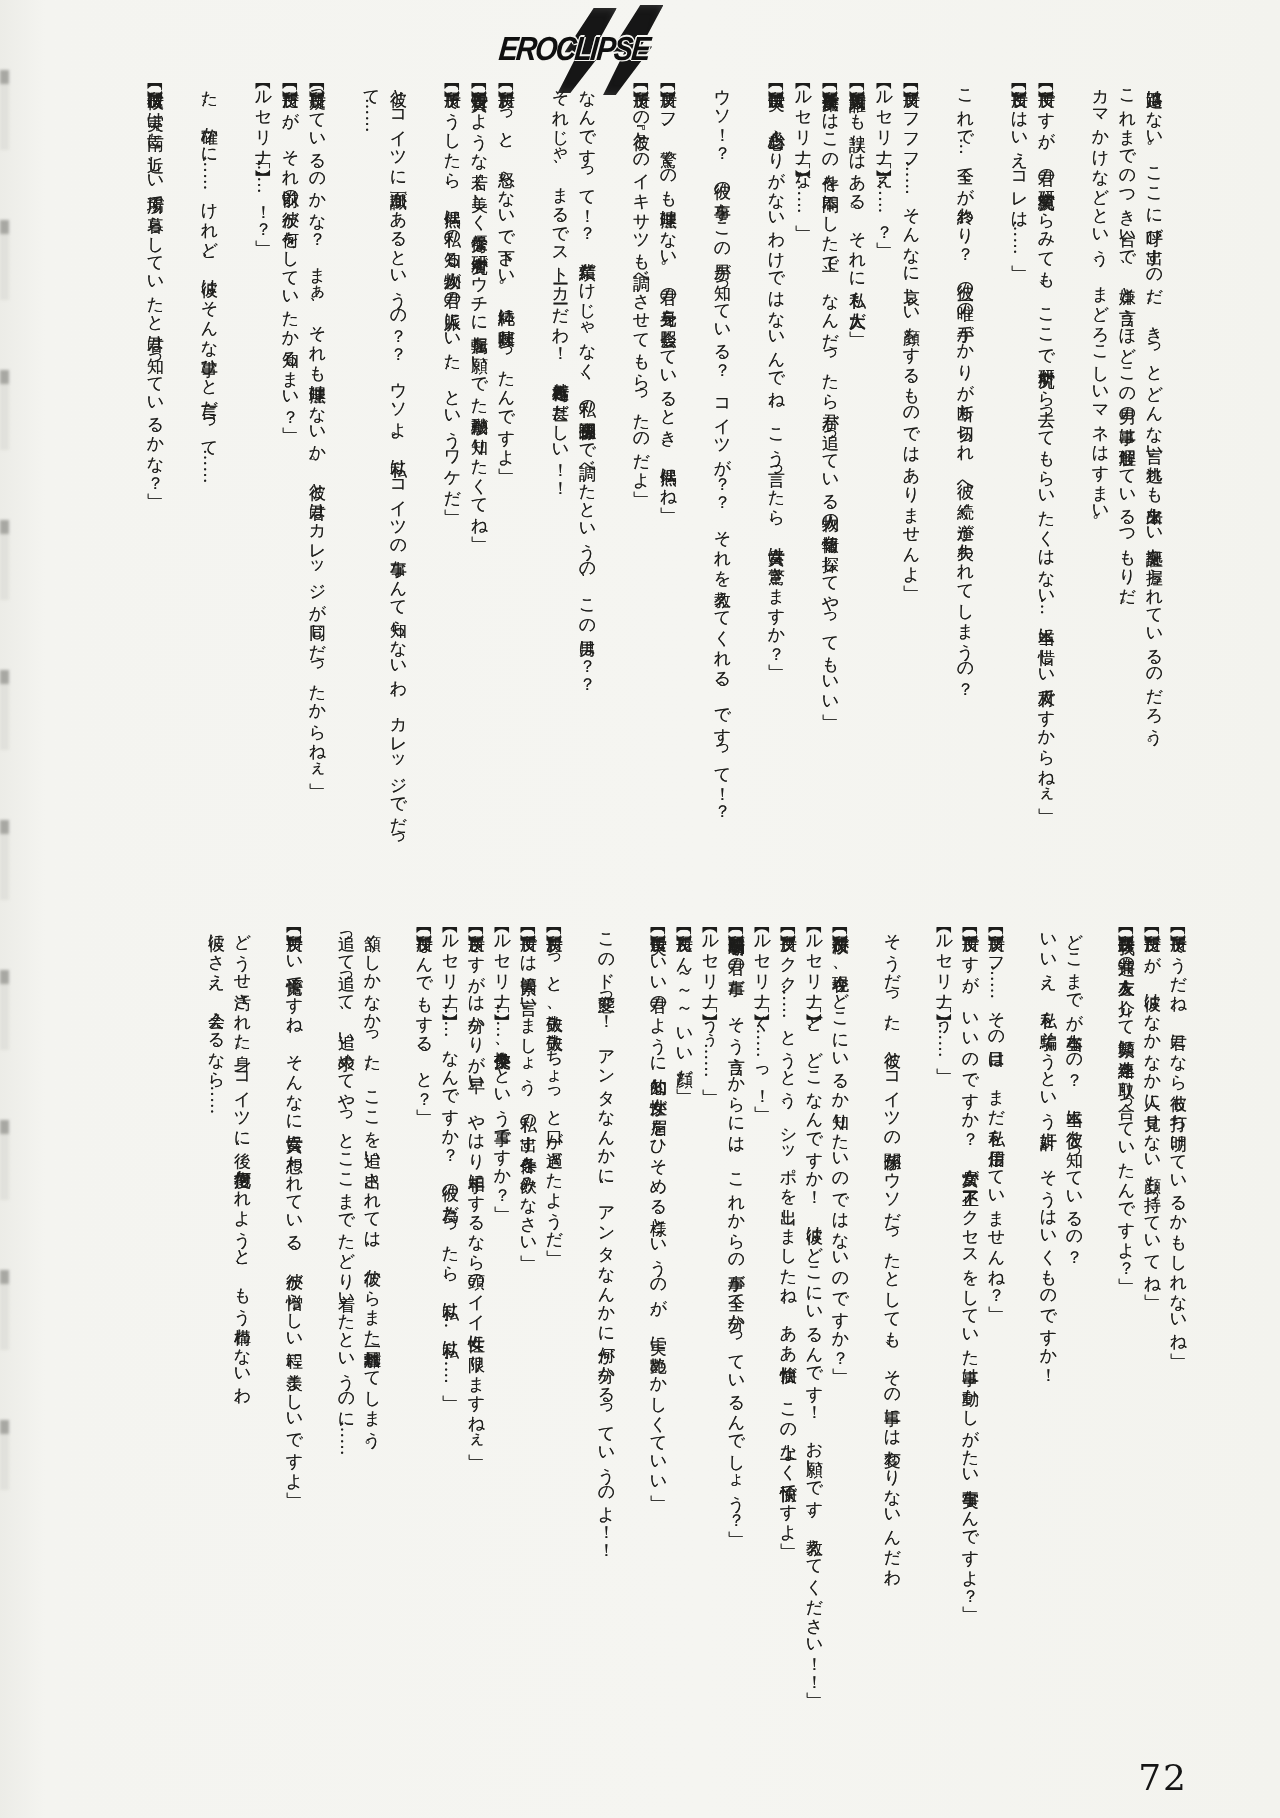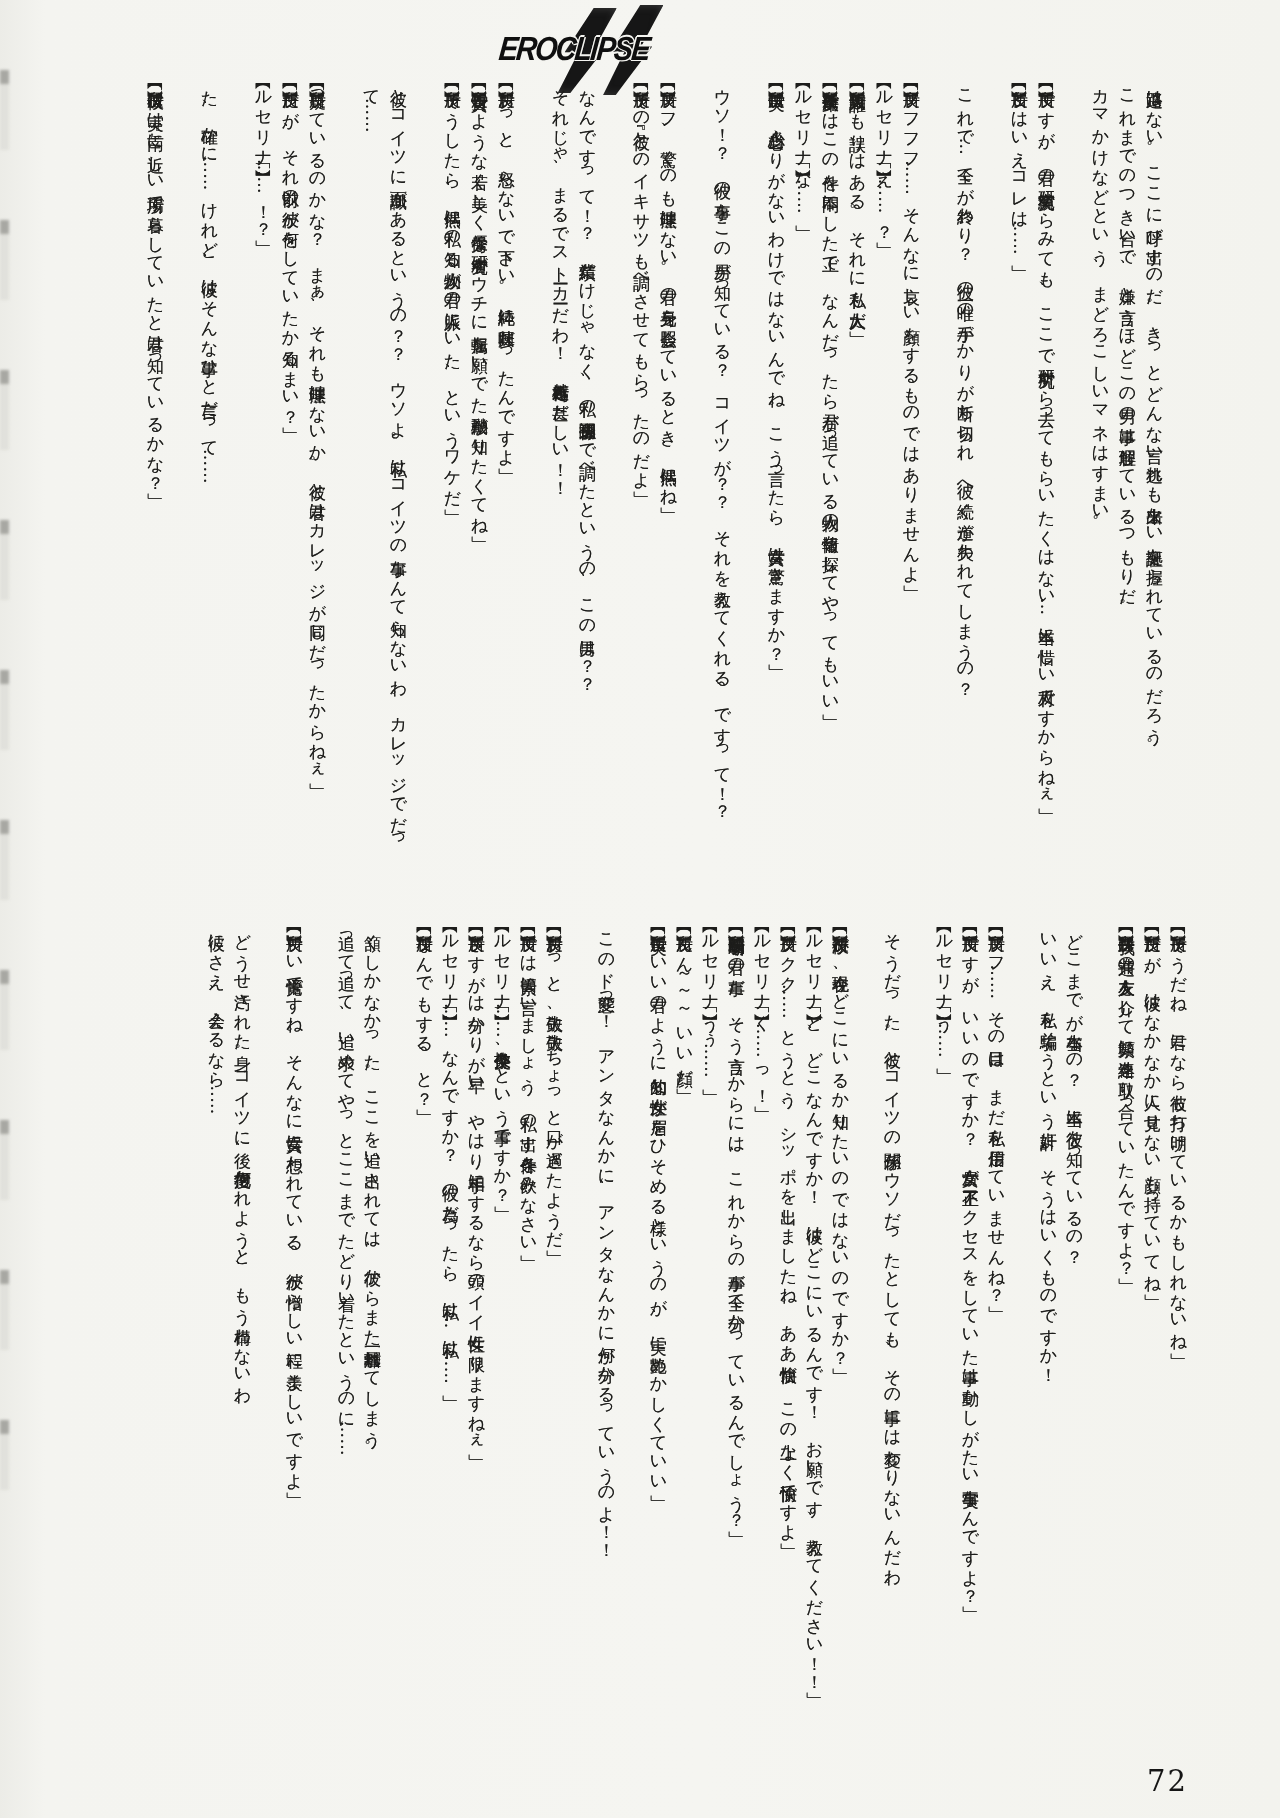--- a/index.html
+++ b/index.html
@@ -102,21 +102,21 @@
     height: 776px;
     line-height: 26px;
   }
   .band-top p.sp { margin-block-start: 27px; }
   .band-bottom p.sp { margin-block-start: 26px; }
 
   .page-number {
     position: absolute;
     right: 92px;
     bottom: 20px;
-    font-size: 29px;
+    font-size: 36px;
     letter-spacing: 2px;
     color: #151515;
     font-family: "DejaVu Serif", "Liberation Serif", serif;
   }
 </style>
 </head>
 <body>
 
 <div class="page">
 

